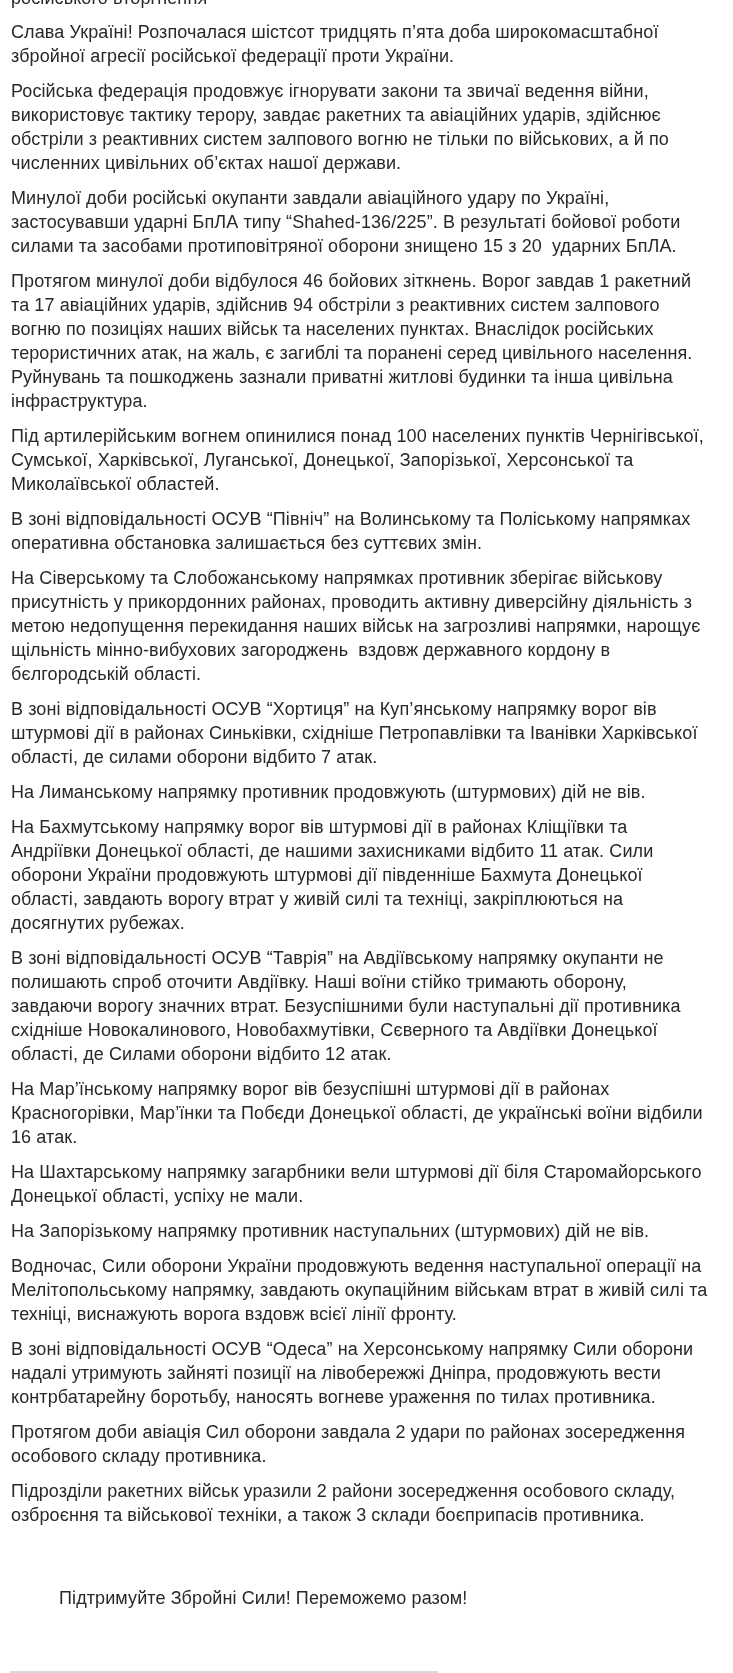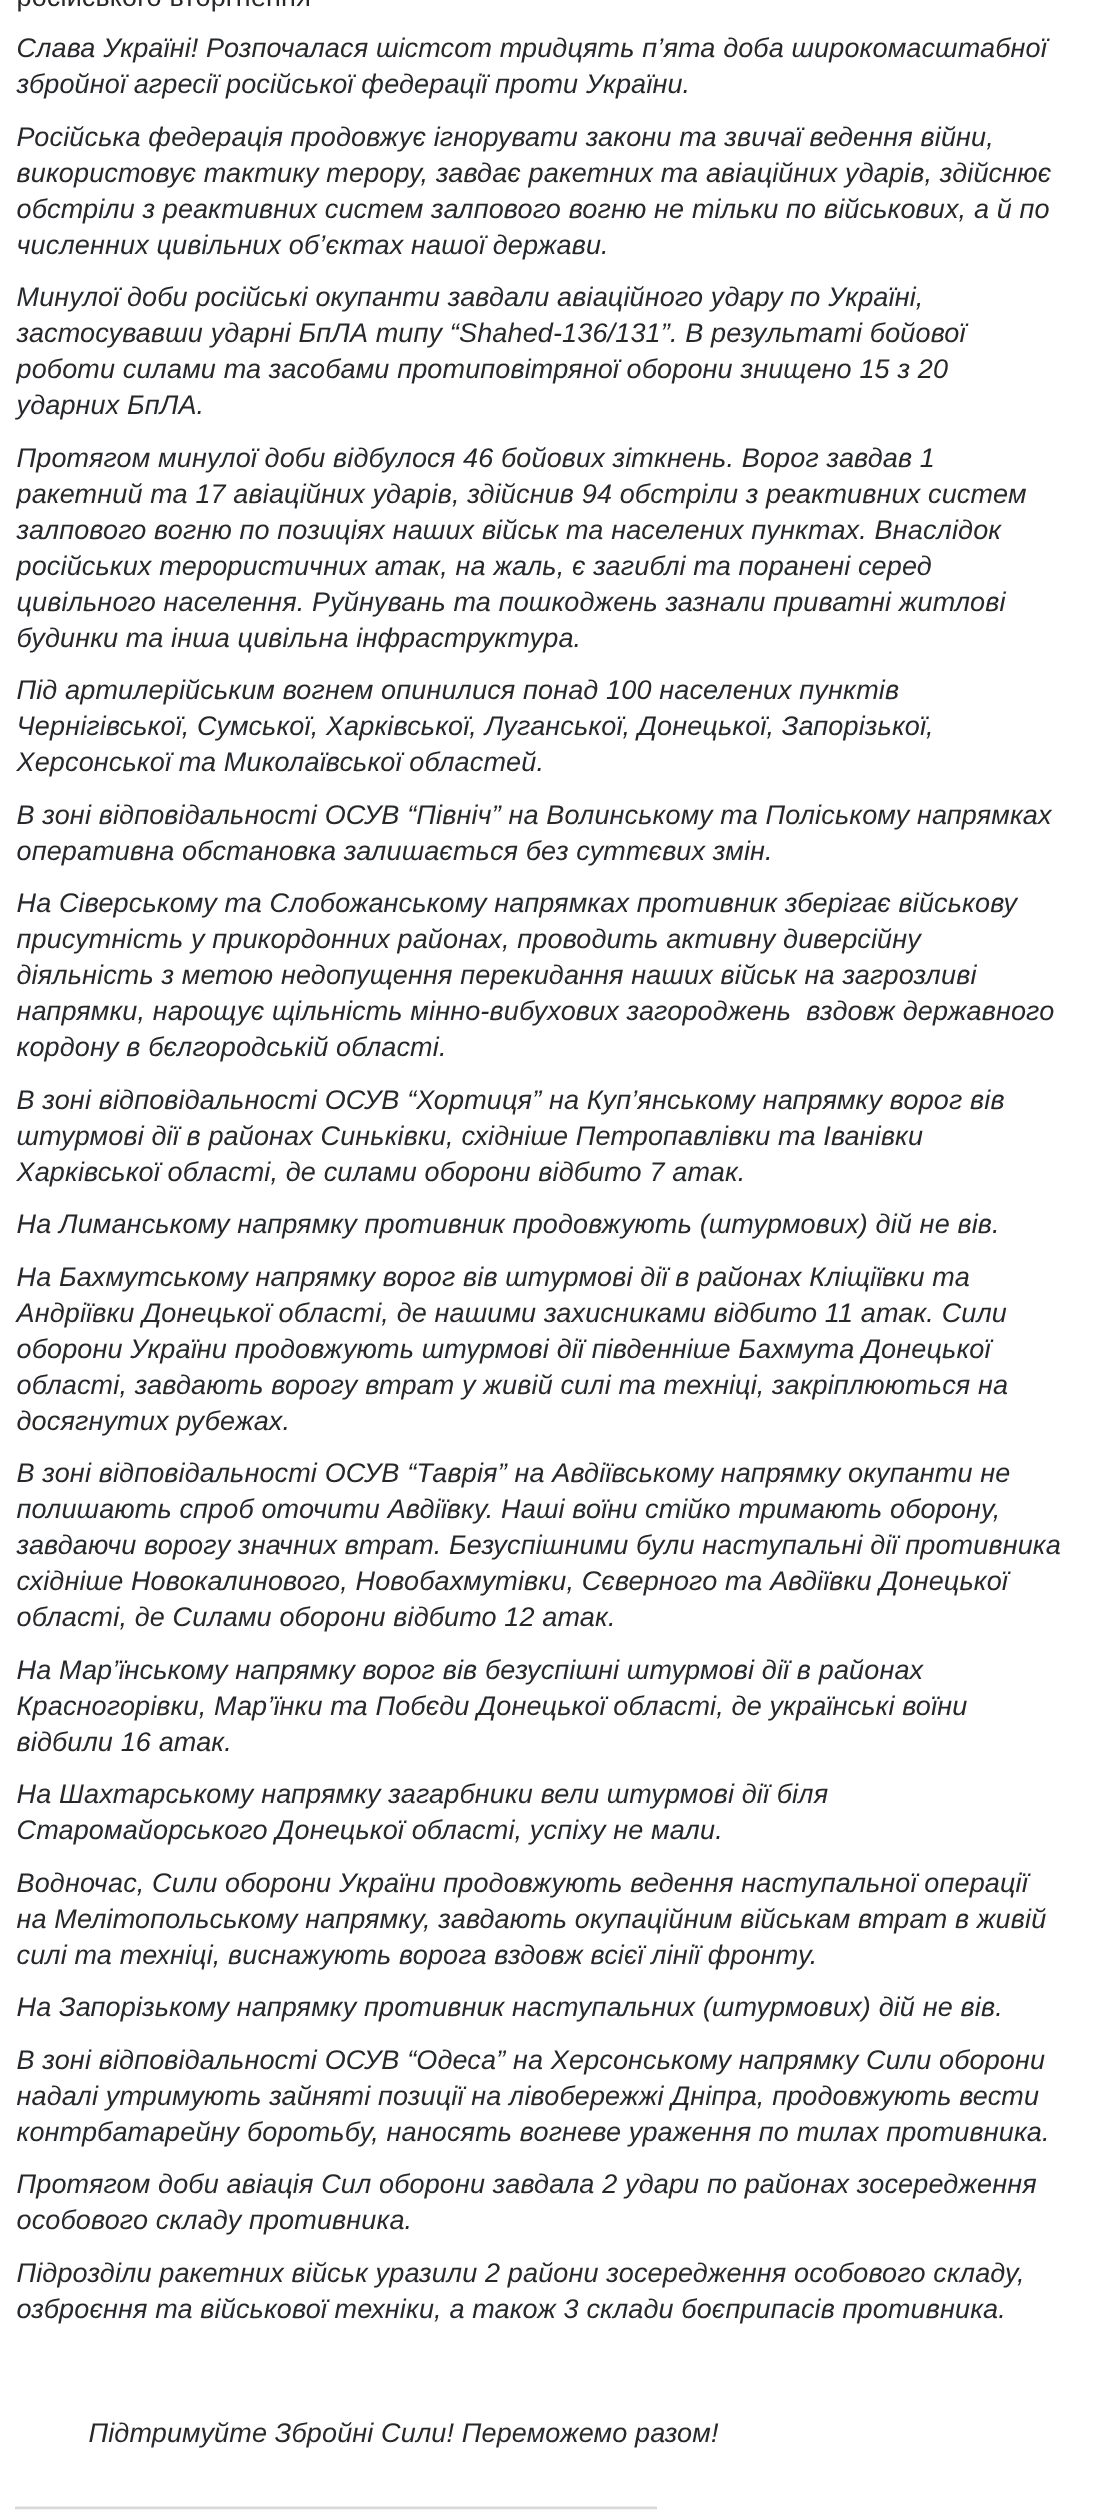--- a/index.html
+++ b/index.html
@@ -17,21 +17,20 @@
   }
   .post {
     padding: 0 24px 0 11px;
     font-size: 18px;
     line-height: 24px;
     letter-spacing: 0.1px;
   }
   .post p {
     margin: 11px 0;
     white-space: pre-wrap; 
-    font-style: italic;
   }
   
   .clip-top {
     height: 9px;
     overflow: hidden;
   }
   .clip-top span {
     display: block;
     line-height: 24px;
     margin-top: -14px;
@@ -55,33 +54,33 @@
 <body style="background: rgb(255, 255, 255); color: rgb(38, 40, 43);">
 
 <div class="post">
 
   <div class="clip-top">
     <span>російського вторгнення</span>
   </div>
 
   <p>Слава Україні! Розпочалася шістсот тридцять п’ята доба широкомасштабної збройної агресії російської федерації проти України.</p>
   <p>Російська федерація продовжує ігнорувати закони та звичаї ведення війни, використовує тактику терору, завдає ракетних та авіаційних ударів, здійснює обстріли з реактивних систем залпового вогню не тільки по військових, а й по численних цивільних об’єктах нашої держави.</p>
-  <p>Минулої доби російські окупанти завдали авіаційного удару по Україні, застосувавши ударні БпЛА типу “Shahed-136/131”. В результаті бойової роботи силами та засобами протиповітряної оборони знищено 15 з 20  ударних БпЛА.</p>
+  <p>Минулої доби російські окупанти завдали авіаційного удару по Україні, застосувавши ударні БпЛА типу “Shahed-136/225”. В результаті бойової роботи силами та засобами протиповітряної оборони знищено 15 з 20  ударних БпЛА.</p>
   <p>Протягом минулої доби відбулося 46 бойових зіткнень. Ворог завдав 1 ракетний та 17 авіаційних ударів, здійснив 94 обстріли з реактивних систем залпового вогню по позиціях наших військ та населених пунктах. Внаслідок російських терористичних атак, на жаль, є загиблі та поранені серед цивільного населення. Руйнувань та пошкоджень зазнали приватні житлові будинки та інша цивільна інфраструктура.</p>
   <p>Під артилерійським вогнем опинилися понад 100 населених пунктів Чернігівської, Сумської, Харківської, Луганської, Донецької, Запорізької, Херсонської та Миколаївської областей.</p>
   <p>В зоні відповідальності ОСУВ “Північ” на Волинському та Поліському напрямках оперативна обстановка залишається без суттєвих змін.</p>
   <p>На Сіверському та Слобожанському напрямках противник зберігає військову присутність у прикордонних районах, проводить активну диверсійну діяльність з метою недопущення перекидання наших військ на загрозливі напрямки, нарощує щільність мінно-вибухових загороджень  вздовж державного кордону в бєлгородській області.</p>
   <p>В зоні відповідальності ОСУВ “Хортиця” на Куп’янському напрямку ворог вів штурмові дії в районах Синьківки, східніше Петропавлівки та Іванівки Харківської області, де силами оборони відбито 7 атак.</p>
   <p>На Лиманському напрямку противник продовжують (штурмових) дій не вів.</p>
   <p>На Бахмутському напрямку ворог вів штурмові дії в районах Кліщіївки та Андріївки Донецької області, де нашими захисниками відбито 11 атак. Сили оборони України продовжують штурмові дії південніше Бахмута Донецької області, завдають ворогу втрат у живій силі та техніці, закріплюються на досягнутих рубежах.</p>
   <p>В зоні відповідальності ОСУВ “Таврія” на Авдіївському напрямку окупанти не полишають спроб оточити Авдіївку. Наші воїни стійко тримають оборону, завдаючи ворогу значних втрат. Безуспішними були наступальні дії противника східніше Новокалинового, Новобахмутівки, Сєверного та Авдіївки Донецької області, де Силами оборони відбито 12 атак.</p>
   <p>На Мар’їнському напрямку ворог вів безуспішні штурмові дії в районах Красногорівки, Мар’їнки та Побєди Донецької області, де українські воїни відбили 16 атак.</p>
   <p>На Шахтарському напрямку загарбники вели штурмові дії біля Старомайорського Донецької області, успіху не мали.</p>
+  <p>На Запорізькому напрямку противник наступальних (штурмових) дій не вів.</p>
   <p>Водночас, Сили оборони України продовжують ведення наступальної операції на Мелітопольському напрямку, завдають окупаційним військам втрат в живій силі та техніці, виснажують ворога вздовж всієї лінії фронту.</p>
-  <p>На Запорізькому напрямку противник наступальних (штурмових) дій не вів.</p>
   <p>В зоні відповідальності ОСУВ “Одеса” на Херсонському напрямку Сили оборони надалі утримують зайняті позиції на лівобережжі Дніпра, продовжують вести контрбатарейну боротьбу, наносять вогневе ураження по тилах противника.</p>
   <p>Протягом доби авіація Сил оборони завдала 2 удари по районах зосередження особового складу противника.</p>
   <p>Підрозділи ракетних військ уразили 2 райони зосередження особового складу, озброєння та військової техніки, а також 3 склади боєприпасів противника.</p>
 
   <p class="closing">
     <span>Підтримуйте Збройні Сили! Переможемо разом!</span>
     
   </p>
 
 </div>

